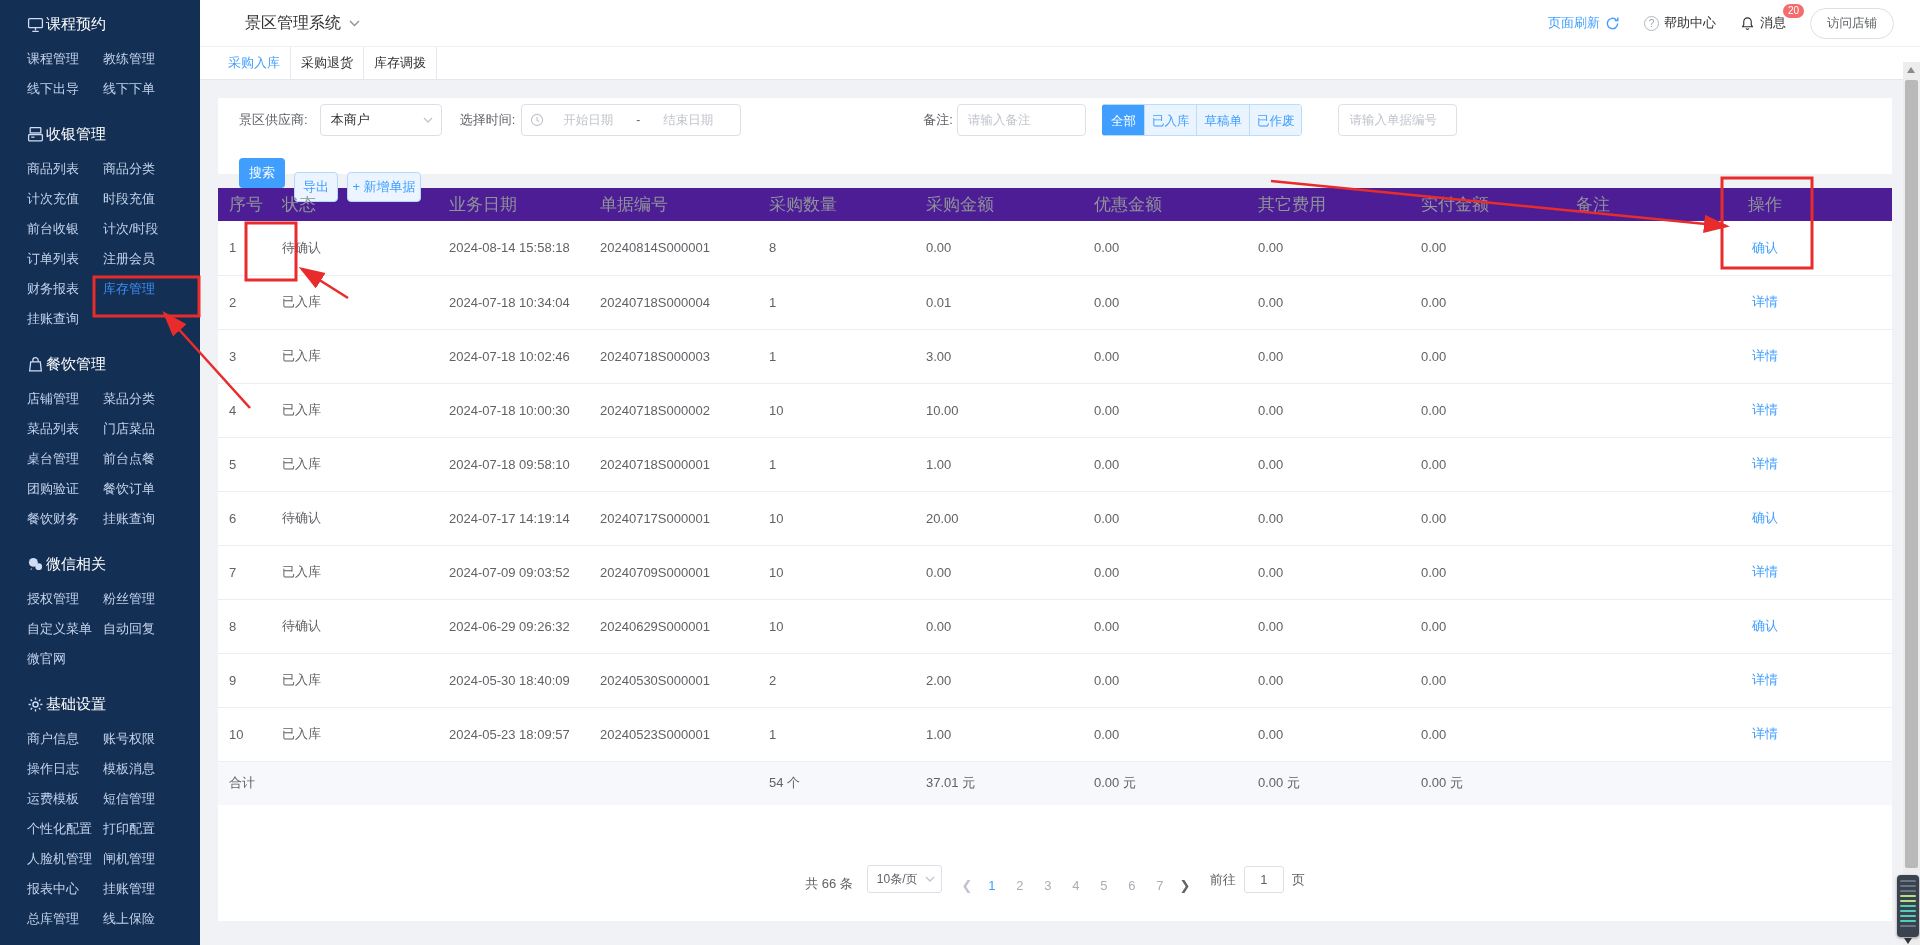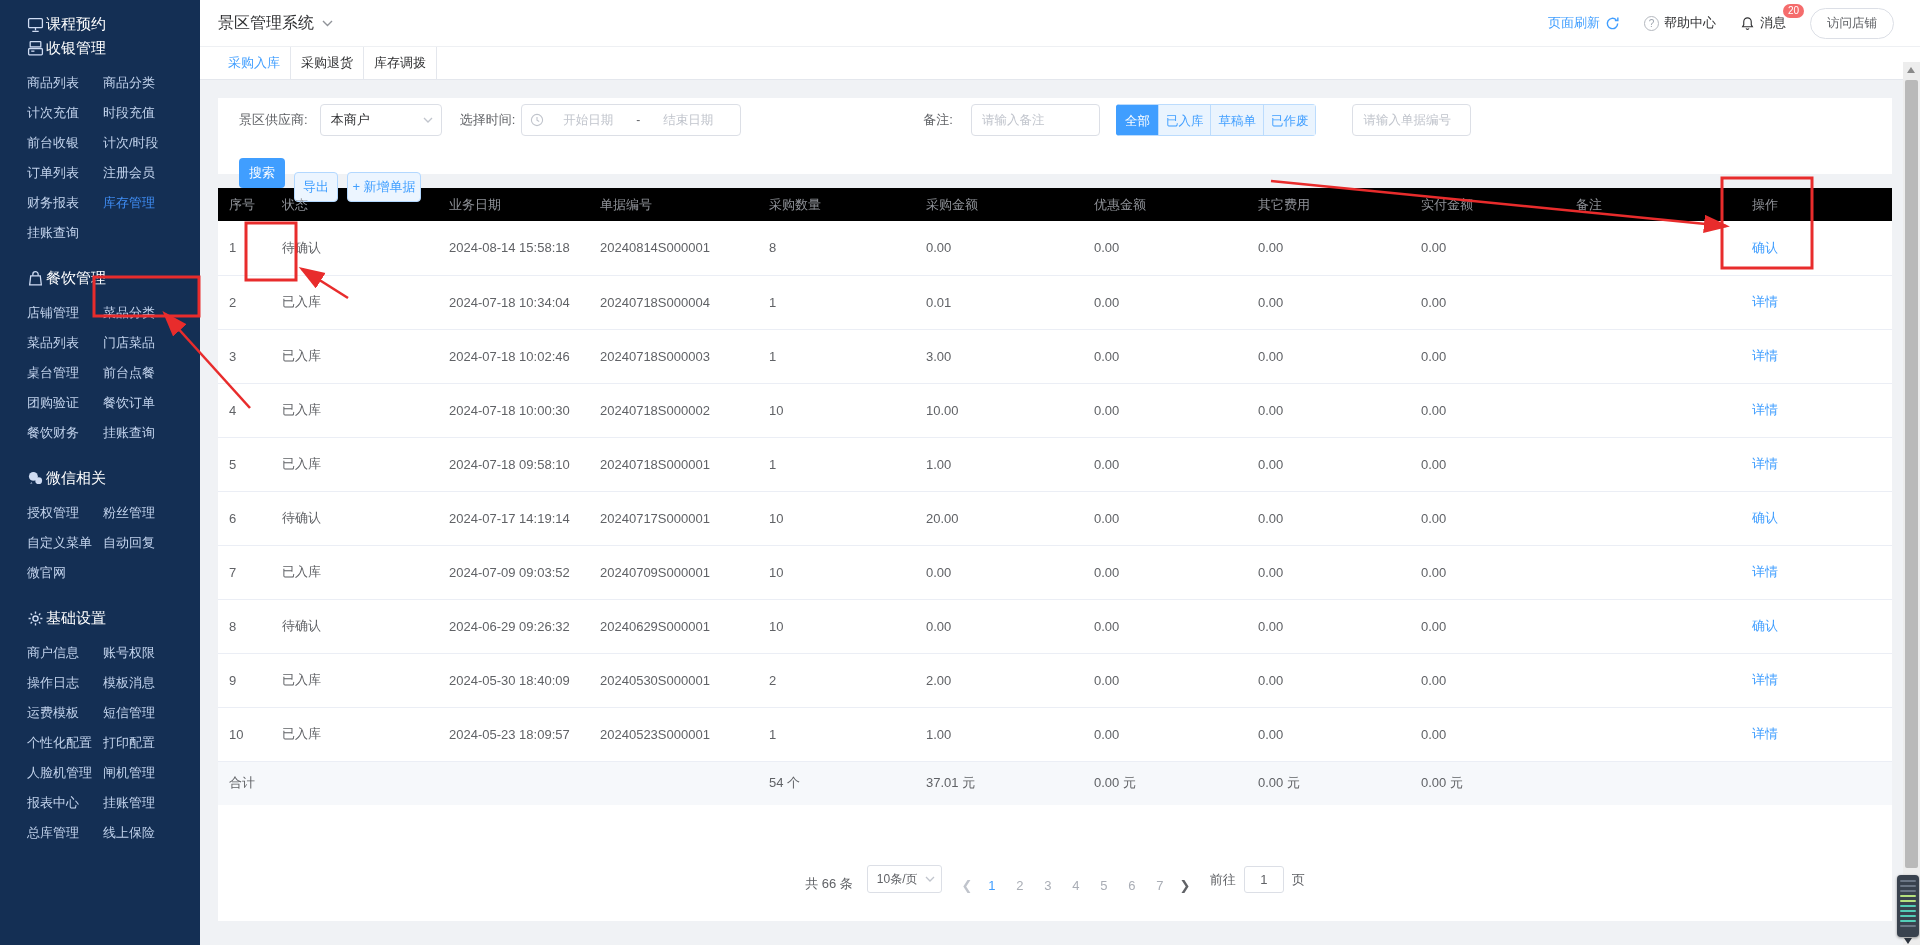--- a/index.html
+++ b/index.html
@@ -9,21 +9,21 @@
   
   .sidebar { position:absolute; left:0; top:0; width:200px; height:945px; background:#142f54; overflow:hidden; padding-top:12px; }
   .sec-head { display:flex; align-items:center; gap:2px; height:24px; padding-left:27px; color:#ffffff; font-size:15px; }
   .sec-head svg { width:17px; height:17px; }
   .sec-items { display:grid; grid-template-columns:76px auto; margin:8px 0 18px 27px; }
   .sit { height:30px; line-height:30px; font-size:13px; color:#c2d3ec; cursor:pointer; white-space:nowrap; }
   .sit.active { color:#3f8cf2; }
 
   
   .titlebar { position:absolute; left:200px; right:0; top:0; height:47px; background:#fff; border-bottom:1px solid #eef0f3; display:flex; align-items:center; padding:0 26px 0 18px; }
-  .app-title { font-size:16px; color:#303133; display:flex; align-items:center; gap:8px; }
+  .app-title { font-size:16px; color:#303133; display:flex; align-items:center; gap:8px;margin-left:27px; }
   .tb-right { margin-left:auto; display:flex; align-items:center; gap:24px; font-size:13px; }
   .tb-link { display:flex; align-items:center; gap:5px; color:#303133; cursor:pointer; }
   .tb-refresh { color:#409eff; }
   .qmark { width:15px; height:15px; border-radius:50%; border:1px solid #b4b8bf; color:#9ca3ad; font-size:10px; display:flex; align-items:center; justify-content:center; }
   .msg-wrap { position:relative; }
   .badge { position:absolute; top:-10px; right:-18px; background:#f56c6c; color:#fff; font-size:10px; line-height:14px; padding:0 5px; border-radius:8px; }
   .pill-btn { border:1px solid #dcdfe6; border-radius:16px; padding:6px 16px; font-size:12.5px; color:#606266; background:#fff; cursor:pointer; }
 
   
   .tabbar { position:absolute; left:200px; right:0; top:47px; height:33px; background:#fff; border-bottom:1px solid #e4e7ed; display:flex; padding-left:18px; }
@@ -46,21 +46,21 @@
   .seg-group { display:flex; margin-left:16px; border-radius:4px; overflow:hidden; }
   .seg { height:32px; line-height:32px; padding:0 7px; font-size:12.5px; color:#409eff; background:#eaf4fe; border:1px solid #bcdcfd; border-left:none; cursor:pointer; }
   .seg:first-child { border-left:1px solid #409eff; background:#409eff; color:#fff; padding:0 8px; }
   .btn { height:30px; border-radius:4px; font-size:13px; display:flex; align-items:center; justify-content:center; cursor:pointer; border:1px solid transparent; }
   .btn-primary { background:#409eff; color:#fff; width:46px; }
   .btn-plain { background:#ecf5ff; color:#409eff; border-color:#b3d8ff;margin-top:28px; }
 
   
   .table-card { margin-top:14px; padding-bottom:28px; }
   table { width:100%; border-collapse:collapse; table-layout:fixed; }
-  th { height:33px; background:#000000; color:#909399; font-weight:normal; font-size:13px; text-align:left; }
+  th { height:33px; background:#4c1d95; color:#909399; font-weight:normal; font-size:17px; text-align:left; }
   td { height:54px; border-bottom:1px solid #ebeef5; font-size:13px; color:#606266; overflow:hidden; white-space:nowrap; }
   th:first-child, td:first-child { padding-left:11px; }
   .c-op { text-align:center !important; }
   a.op-link { color:#409eff; text-decoration:none; cursor:pointer; }
   tr.totals td { background:#f6f8fb; height:44px; border-bottom:none; }
 
   
   .pager { height:88px; display:flex; align-items:flex-end; justify-content:center; font-size:13px; color:#606266; gap:14px; }
   .psel { position:relative; width:75px; height:28px; border:1px solid #dcdfe6; border-radius:3px; display:flex; align-items:center; padding:0 20px 0 9px; font-size:12px; color:#606266; cursor:pointer; }
   .psel .car { position:absolute; right:6px; }
@@ -88,20 +88,26 @@
 </head>
 <body>
 
 <aside class="sidebar">
   <div class="sec-head">
     <svg viewBox="0 0 16 16" fill="none" stroke="#cfdcf3" stroke-width="1.2">
         <rect x="1.5" y="2.5" width="13" height="8.5" rx="1"></rect>
         <path d="M8 11v2.5M5 14.5h6"></path>
       </svg>
     <span>课程预约</span>
+  </div>
+  <div class="sec-items">
+    <span class="sit">课程管理</span>
+    <span class="sit">教练管理</span>
+    <span class="sit">线下出导</span>
+    <span class="sit">线下下单</span>
   </div>
 
   <div class="sec-head">
     <svg viewBox="0 0 16 16" fill="none" stroke="#cfdcf3" stroke-width="1.2">
         <rect x="3" y="1.5" width="10" height="5" rx="0.5"></rect>
         <rect x="1.5" y="8" width="13" height="6" rx="1"></rect>
         <path d="M4 10.5h3"></path>
       </svg>
     <span>收银管理</span>
   </div>
@@ -232,21 +238,21 @@
       <div class="daterange">
         <svg width="14" height="14" viewBox="0 0 14 14">
             <circle cx="7" cy="7" r="5.6" fill="none" stroke="#c0c4cc" stroke-width="1.1"></circle>
             <path d="M7 4v3.2l2.2 1.2" fill="none" stroke="#c0c4cc" stroke-width="1.1"></path>
           </svg>
         <span class="ph">开始日期</span>
         <span class="dash">-</span>
         <span class="ph">结束日期</span>
       </div>
       <span class="flabel" style="margin-left:182px">备注:</span>
-      <input class="txt-input" style="margin-left: 18px; width: 129px;" placeholder="请输入备注">
+      <input class="txt-input" style="margin-left: 4px; width: 129px;" placeholder="请输入备注">
       <div class="seg-group">
         <span class="seg">全部</span>
         <span class="seg">已入库</span>
         <span class="seg">草稿单</span>
         <span class="seg">已作废</span>
       </div>
       <input class="txt-input" style="margin-left: 36px; width: 119px;" placeholder="请输入单据编号">
     </div>
     <div class="frow" style="margin-top:8px; gap:9px">
       <button class="btn btn-primary">搜索</button>

